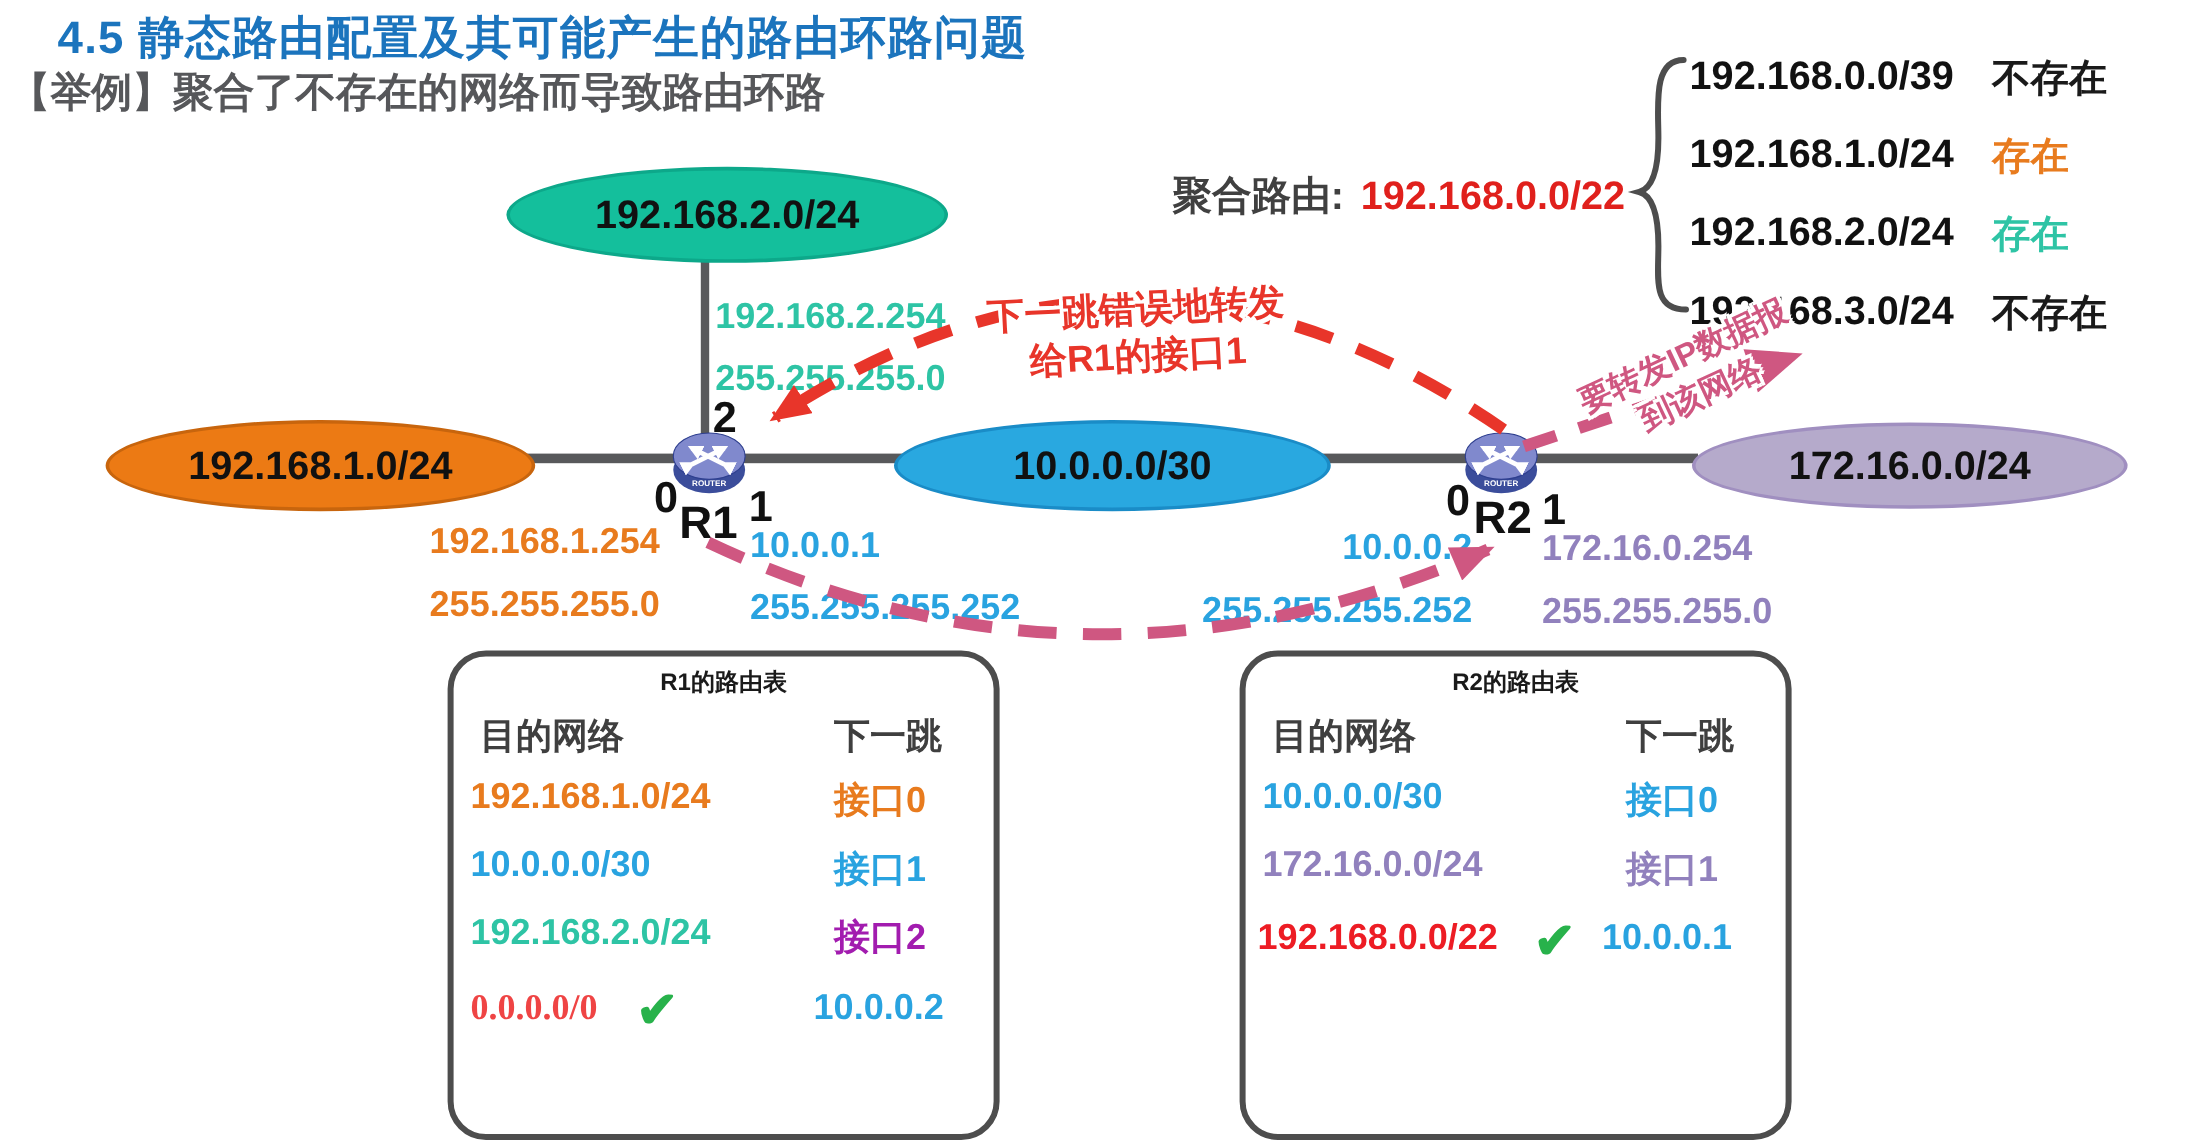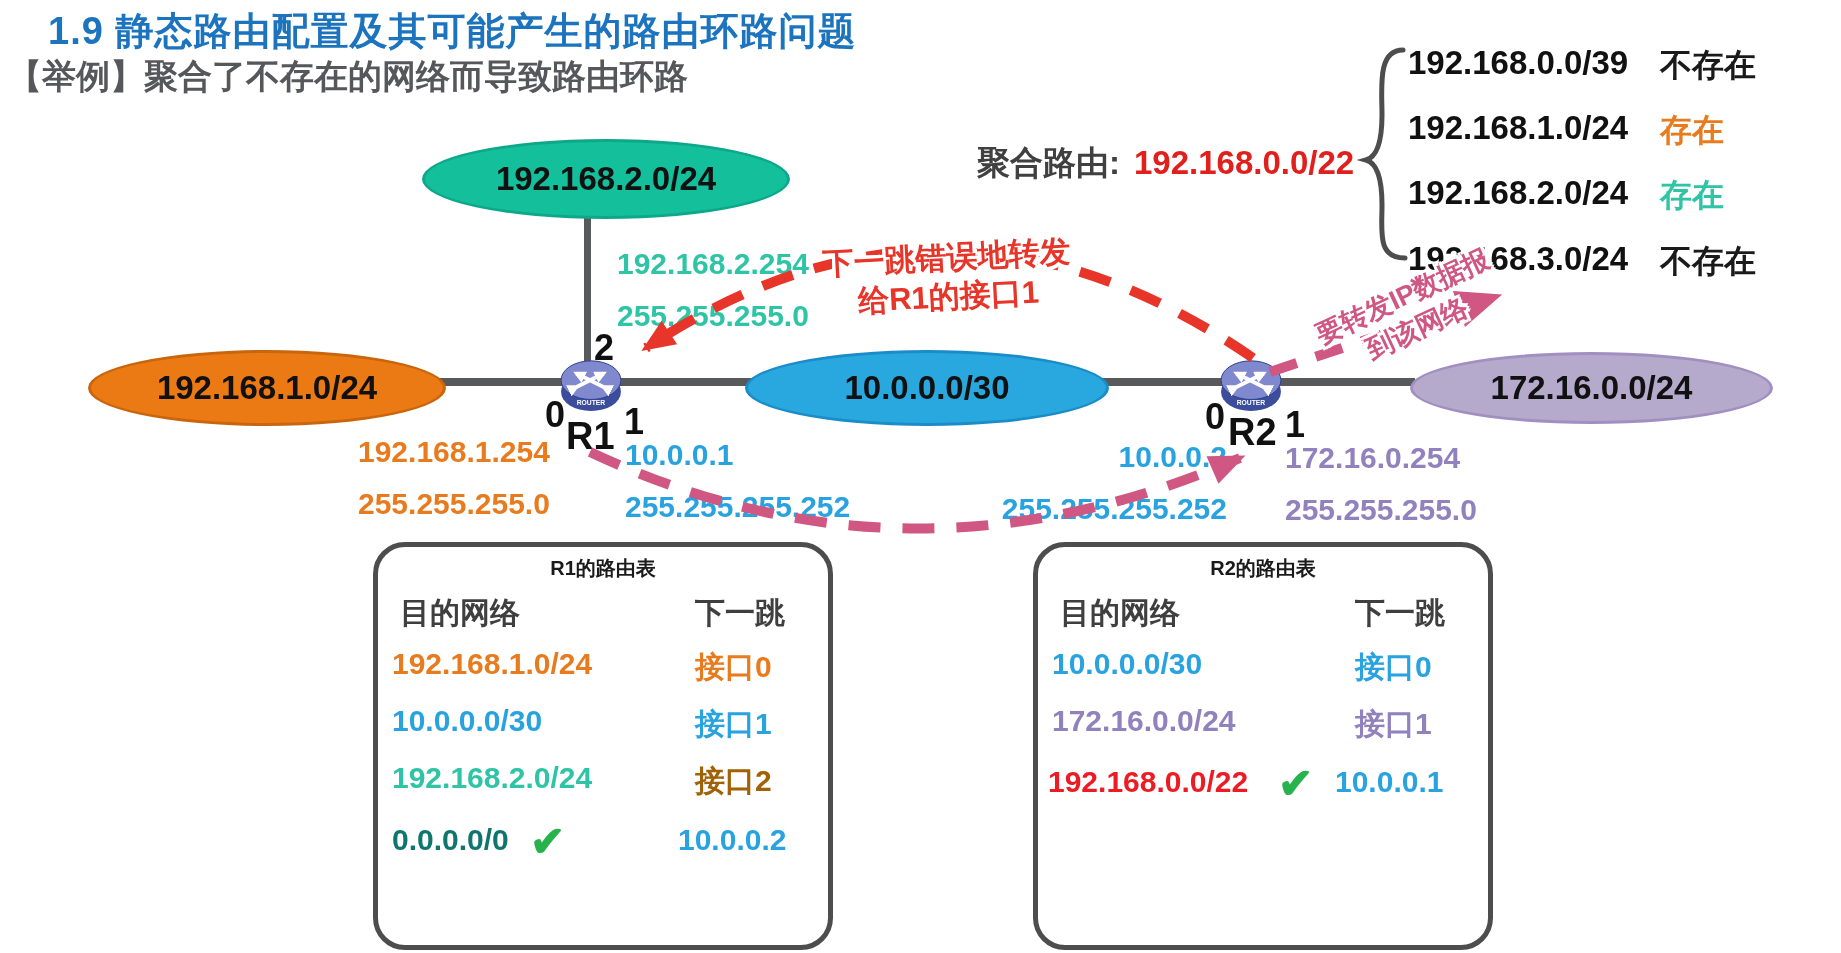--- a/index.html
+++ b/index.html
@@ -53,21 +53,21 @@
   .trow{position:absolute;left:0;width:100%;height:36px;}
   .trow .dest{left:14px;} .trow .hop{left:317px;}
   .trow .chk{color:#28b24b;font-size:42px;top:-6px;}
   svg.overlay{position:absolute;left:0;top:0;z-index:5;pointer-events:none;}
 </style>
 </head>
 <body>
 
 <div id="canvas">
 
-  <div class="abs title">1.9  静态路由配置及其可能产生的路由环路问题</div>
+  <div class="abs title">4.5  静态路由配置及其可能产生的路由环路问题</div>
   <div class="abs subtitle">【举例】聚合了不存在的网络而导致路由环路</div>
 
   <div class="abs hline"></div>
   <div class="abs vline"></div>
 
   <div class="abs net net-top" style="background: rgb(20, 191, 156);">
     <span>192.168.2.0/24</span>
   </div>
   <div class="abs net net-left" style="background: rgb(236, 122, 20);">
     <span>192.168.1.0/24</span>
@@ -104,21 +104,21 @@
   </div>
 
   <div class="abs rname" style="left:566px;top:415px;">R1</div>
   <div class="abs iflabel" style="left:545px;top:394px;">0</div>
   <div class="abs iflabel" style="left:624px;top:401px;">1</div>
   <div class="abs iflabel" style="left:594px;top:327px;">2</div>
   <div class="abs rname" style="left:1228px;top:411px;">R2</div>
   <div class="abs iflabel" style="left:1205px;top:396px;">0</div>
   <div class="abs iflabel" style="left:1285px;top:404px;">1</div>
 
-  <div class="abs ipblk c-teal" style="left:617px;top:238px;text-align:center;">
+  <div class="abs ipblk c-teal" style="left:596px;top:238px;text-align:center;">
     <div>192.168.2.254</div>
     <div>255.255.255.0</div>
   </div>
   <div class="abs ipblk c-orange" style="left:358px;top:426px;">
     <div>192.168.1.254</div>
     <div>255.255.255.0</div>
   </div>
   <div class="abs ipblk c-blue" style="left:625px;top:429px;">
     <div>10.0.0.1</div>
     <div>255.255.255.252</div>
@@ -187,24 +187,24 @@
     <div class="trow" style="top:100px;">
       <span class="dest" style="color: rgb(232, 123, 30);">192.168.1.0/24</span>
       <span class="hop" style="color: rgb(232, 123, 30);">接口0</span>
     </div>
     <div class="trow" style="top:157px;">
       <span class="dest" style="color: rgb(41, 163, 224);">10.0.0.0/30</span>
       <span class="hop" style="color: rgb(41, 163, 224);">接口1</span>
     </div>
     <div class="trow" style="top:214px;">
       <span class="dest" style="color: rgb(46, 196, 165);">192.168.2.0/24</span>
-      <span class="hop" style="color: #a16207;">接口2</span>
+      <span class="hop" style="color: #a21caf;">接口2</span>
     </div>
     <div class="trow" style="top:276px;">
-      <span class="dest" style="color: #0f766e;">0.0.0.0/0</span>
+      <span class="dest" style="color: #ef4444; font-family: Liberation Serif, serif;">0.0.0.0/0</span>
       <span class="chk" style="left:152px;">✔</span>
       <span class="hop" style="left: 300px; color: rgb(41, 163, 224);">10.0.0.2</span>
     </div>
   </div>
 
   <div class="abs rtable" style="left:1033px;top:542px;">
     <div class="ttl">R2的路由表</div>
     <div class="hdr dest">目的网络</div>
     <div class="hdr hop">下一跳</div>
     <div class="trow" style="top:100px;">

